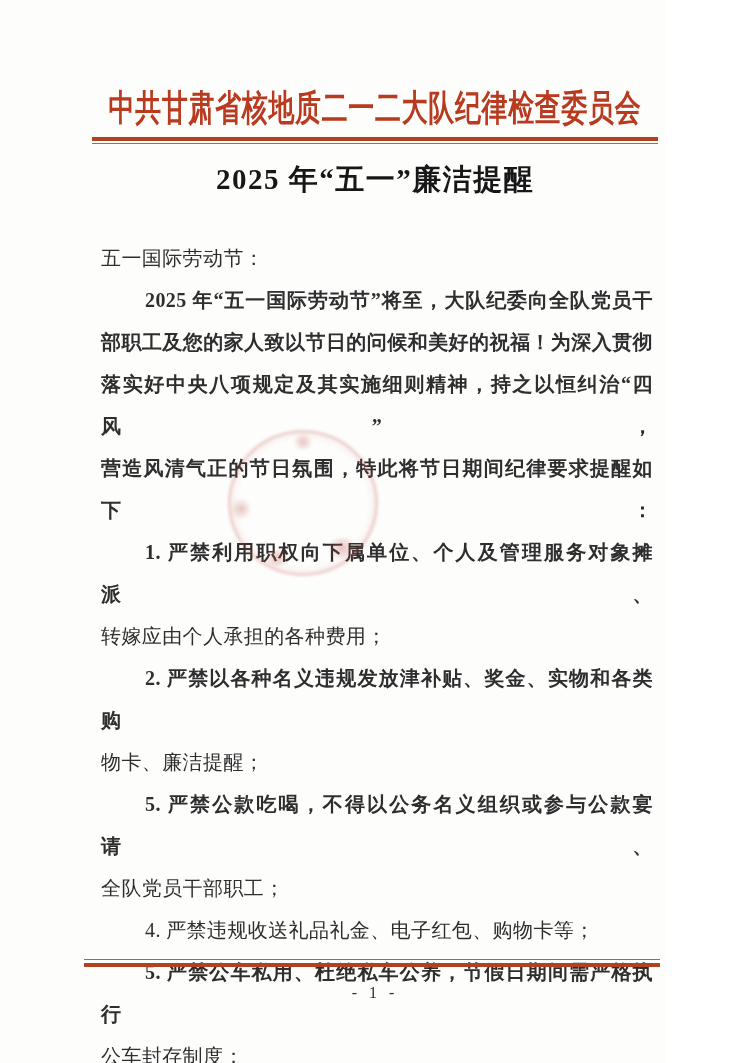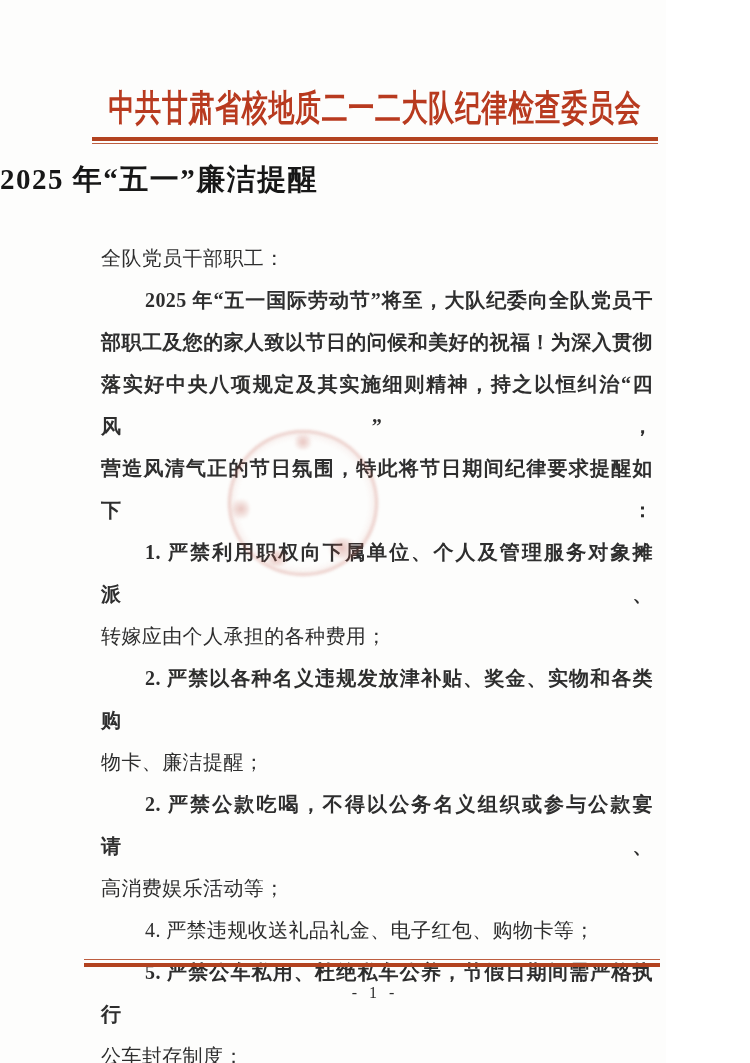--- a/index.html
+++ b/index.html
@@ -29,20 +29,21 @@
     transform-origin:50% 50%;
     letter-spacing:1px;
   }
   .header-rule{position:absolute;top:137px;left:92px;width:566px;}
   .header-rule .thick{height:3.5px;background:var(--rule-red);}
   .header-rule .gap{height:2.5px;}
   .header-rule .thin{height:1.3px;background:var(--rule-red);opacity:.85;}
   
   .doc-title{
     position:absolute;top:160px;left:0;width:750px;
+    text-align:center;
     color:var(--title-black);
     font-size:29px;font-weight:bold;
     letter-spacing:1.5px;
     white-space:nowrap;
   }
   
   .body-text{
     position:absolute;top:237px;left:101px;width:552px;
     color:var(--body-text);
     font-size:20px;
@@ -98,32 +99,32 @@
 
   <div class="header-rule">
     <div class="thick"></div>
     <div class="gap"></div>
     <div class="thin"></div>
   </div>
 
   <div class="doc-title">2025 年“五一”廉洁提醒</div>
 
   <div class="body-text">
-    <div class="bline">全队党员干部职工：</div>
+    <div class="bline">五一国际劳动节：</div>
     <div>
         <div class="bline indent full">2025 年“五一国际劳动节”将至，大队纪委向全队党员干</div>
         <div class="bline full">部职工及您的家人致以节日的问候和美好的祝福！为深入贯彻</div>
         <div class="bline full">落实好中央八项规定及其实施细则精神，持之以恒纠治“四风”，</div>
         <div class="bline full">营造风清气正的节日氛围，特此将节日期间纪律要求提醒如下：</div>
         <div class="bline indent full">1. 严禁利用职权向下属单位、个人及管理服务对象摊派、</div>
         <div class="bline">转嫁应由个人承担的各种费用；</div>
         <div class="bline indent full">2. 严禁以各种名义违规发放津补贴、奖金、实物和各类购</div>
         <div class="bline">物卡、廉洁提醒；</div>
-        <div class="bline indent full">2. 严禁公款吃喝，不得以公务名义组织或参与公款宴请、</div>
-        <div class="bline">高消费娱乐活动等；</div>
+        <div class="bline indent full">5. 严禁公款吃喝，不得以公务名义组织或参与公款宴请、</div>
+        <div class="bline">全队党员干部职工；</div>
         <div class="bline indent">4. 严禁违规收送礼品礼金、电子红包、购物卡等；</div>
         <div class="bline indent full">5. 严禁公车私用、杜绝私车公养，节假日期间需严格执行</div>
         <div class="bline">公车封存制度；</div>
       </div>
   </div>
 
   <div class="stamp">
     <div class="ring"></div>
     <div class="ring2"></div>
     <div class="blob b1"></div>

